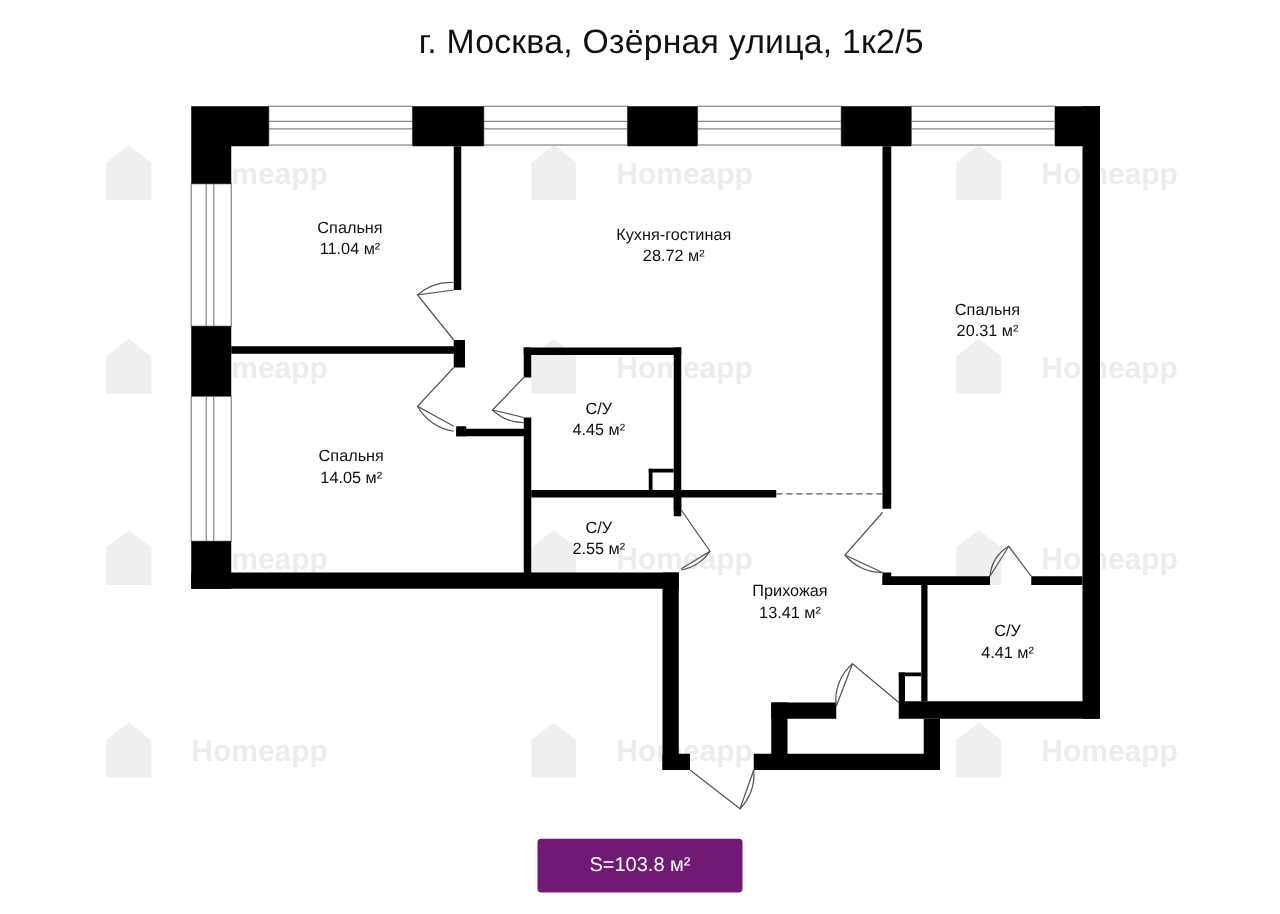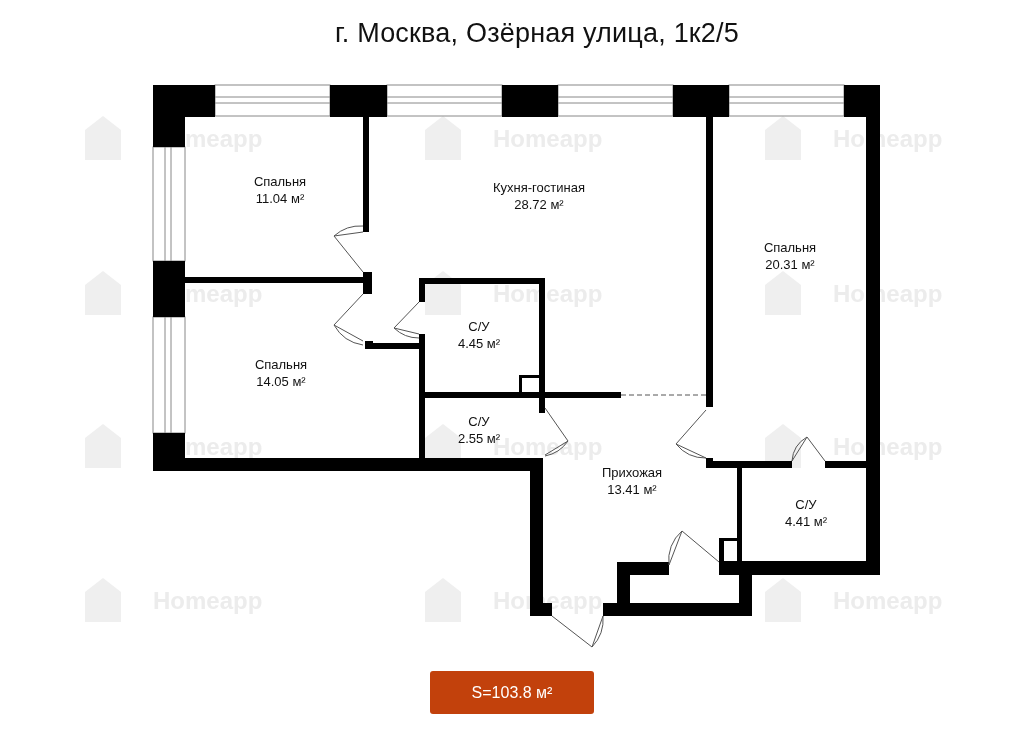--- a/index.html
+++ b/index.html
@@ -1,21 +1,21 @@
 <!DOCTYPE html>
 <html><head>
 <meta charset="utf-8">
 <style>
   html, body { margin:0; padding:0; background:#ffffff; }
   body { width:1024px; height:731px; position:relative; overflow:hidden; font-family:"Liberation Sans", sans-serif; }
   .title { position:absolute; left:0; top:18px; width:1074px; text-align:center; font-size:27px; color:#111; font-weight:500; letter-spacing:0.2px; }
   svg.plan { position:absolute; left:0; top:0; }
   .room-label { font-family:"Liberation Sans", sans-serif; font-size:13px; fill:#111; text-anchor:middle; }
   .wm-text { font-family:"Liberation Sans", sans-serif; font-size:24px; fill:#ececec; font-weight:bold; }
-  .area-badge { position:absolute; left:430px; top:671px; width:164px; height:43px; background:#c2410c; border-radius:3px; color:#fff; font-size:16px; display:flex; align-items:center; justify-content:center; }
+  .area-badge { position:absolute; left:430px; top:671px; width:164px; height:43px; background:#701a75; border-radius:3px; color:#fff; font-size:16px; display:flex; align-items:center; justify-content:center; }
 </style>
 </head>
 <body>
 
 <div class="title">г. Москва, Озёрная улица, 1к2/5</div>
 
 <svg class="plan" width="1024" height="731" viewBox="0 0 1024 731">
 
   <g>
     <g fill="#efefef">

